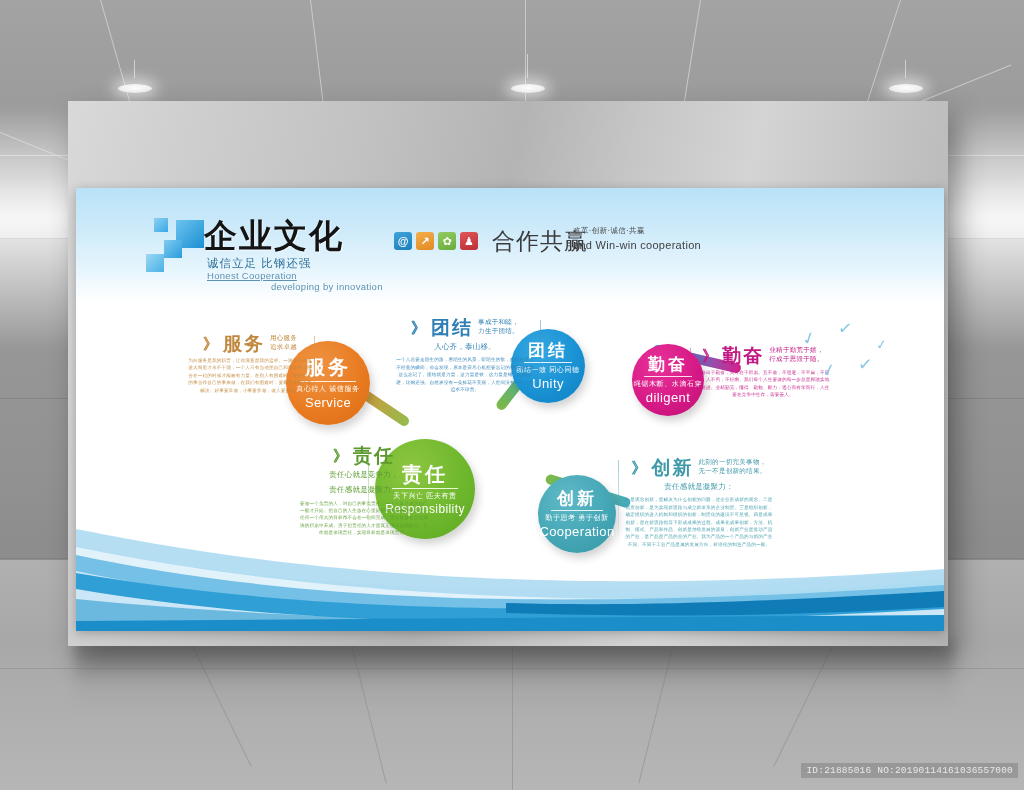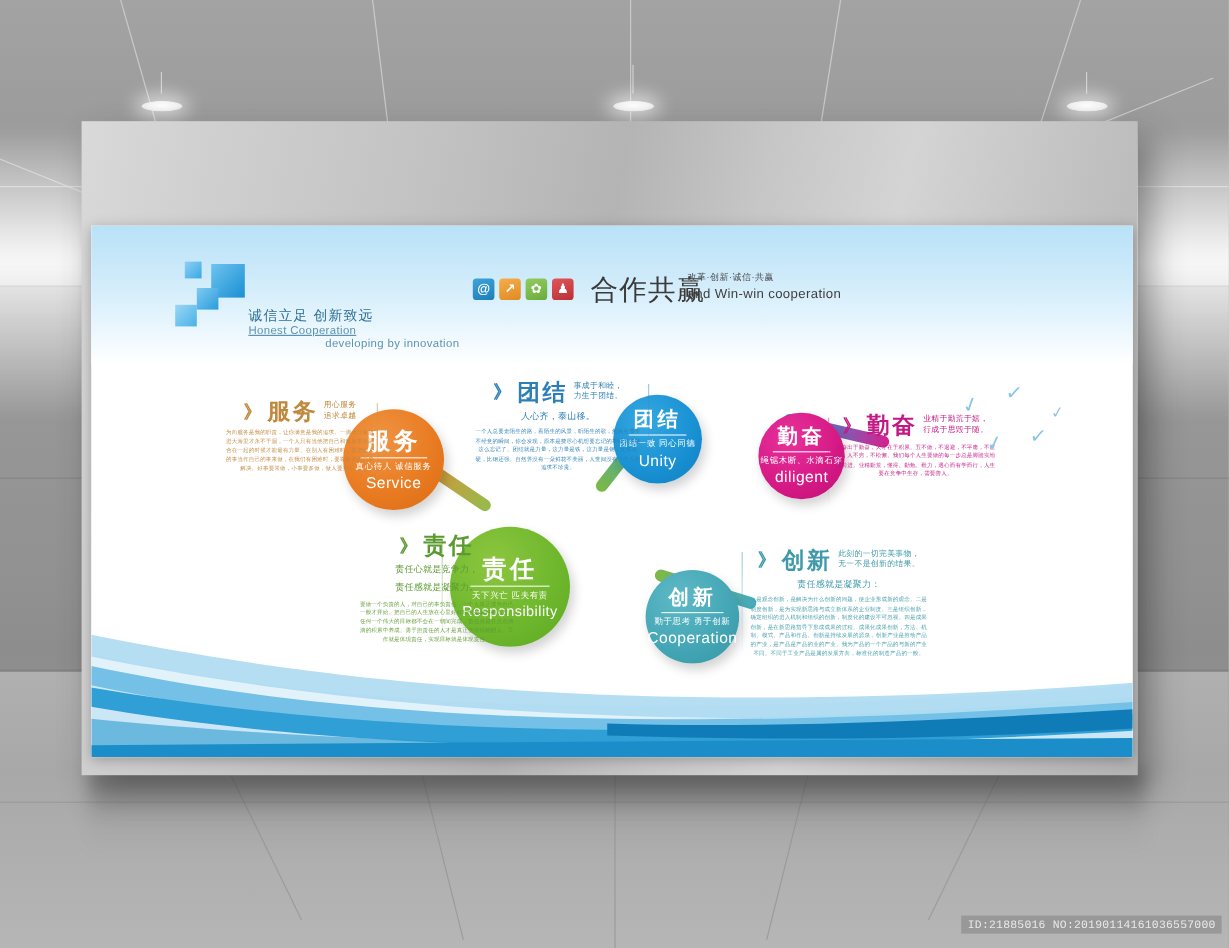--- a/index.html
+++ b/index.html
@@ -261,21 +261,22 @@
 
   <div class="poster">
     <div class="poster-sky"></div>
 
     <div class="logo-squares">
       <div class="sq sq1"></div>
         <div class="sq sq2"></div>
       <div class="sq sq3"></div>
         <div class="sq sq4"></div>
     </div>
-    <div class="brand-sub-cn">诚信立足  创新致远</div>
+    <div class="brand-title">企业文化</div>
+    <div class="brand-sub-cn">诚信立足  比钢还强</div>
     <div class="brand-sub-en1">Honest Cooperation</div>
     <div class="brand-sub-en2">developing by innovation</div>
 
     <div class="icon-row">
       <div class="hicon hi-blue">@</div>
       <div class="hicon hi-org">↗</div>
       <div class="hicon hi-grn">✿</div>
       <div class="hicon hi-red">♟</div>
     </div>
     <div class="slogan-cn">合作共赢</div>

